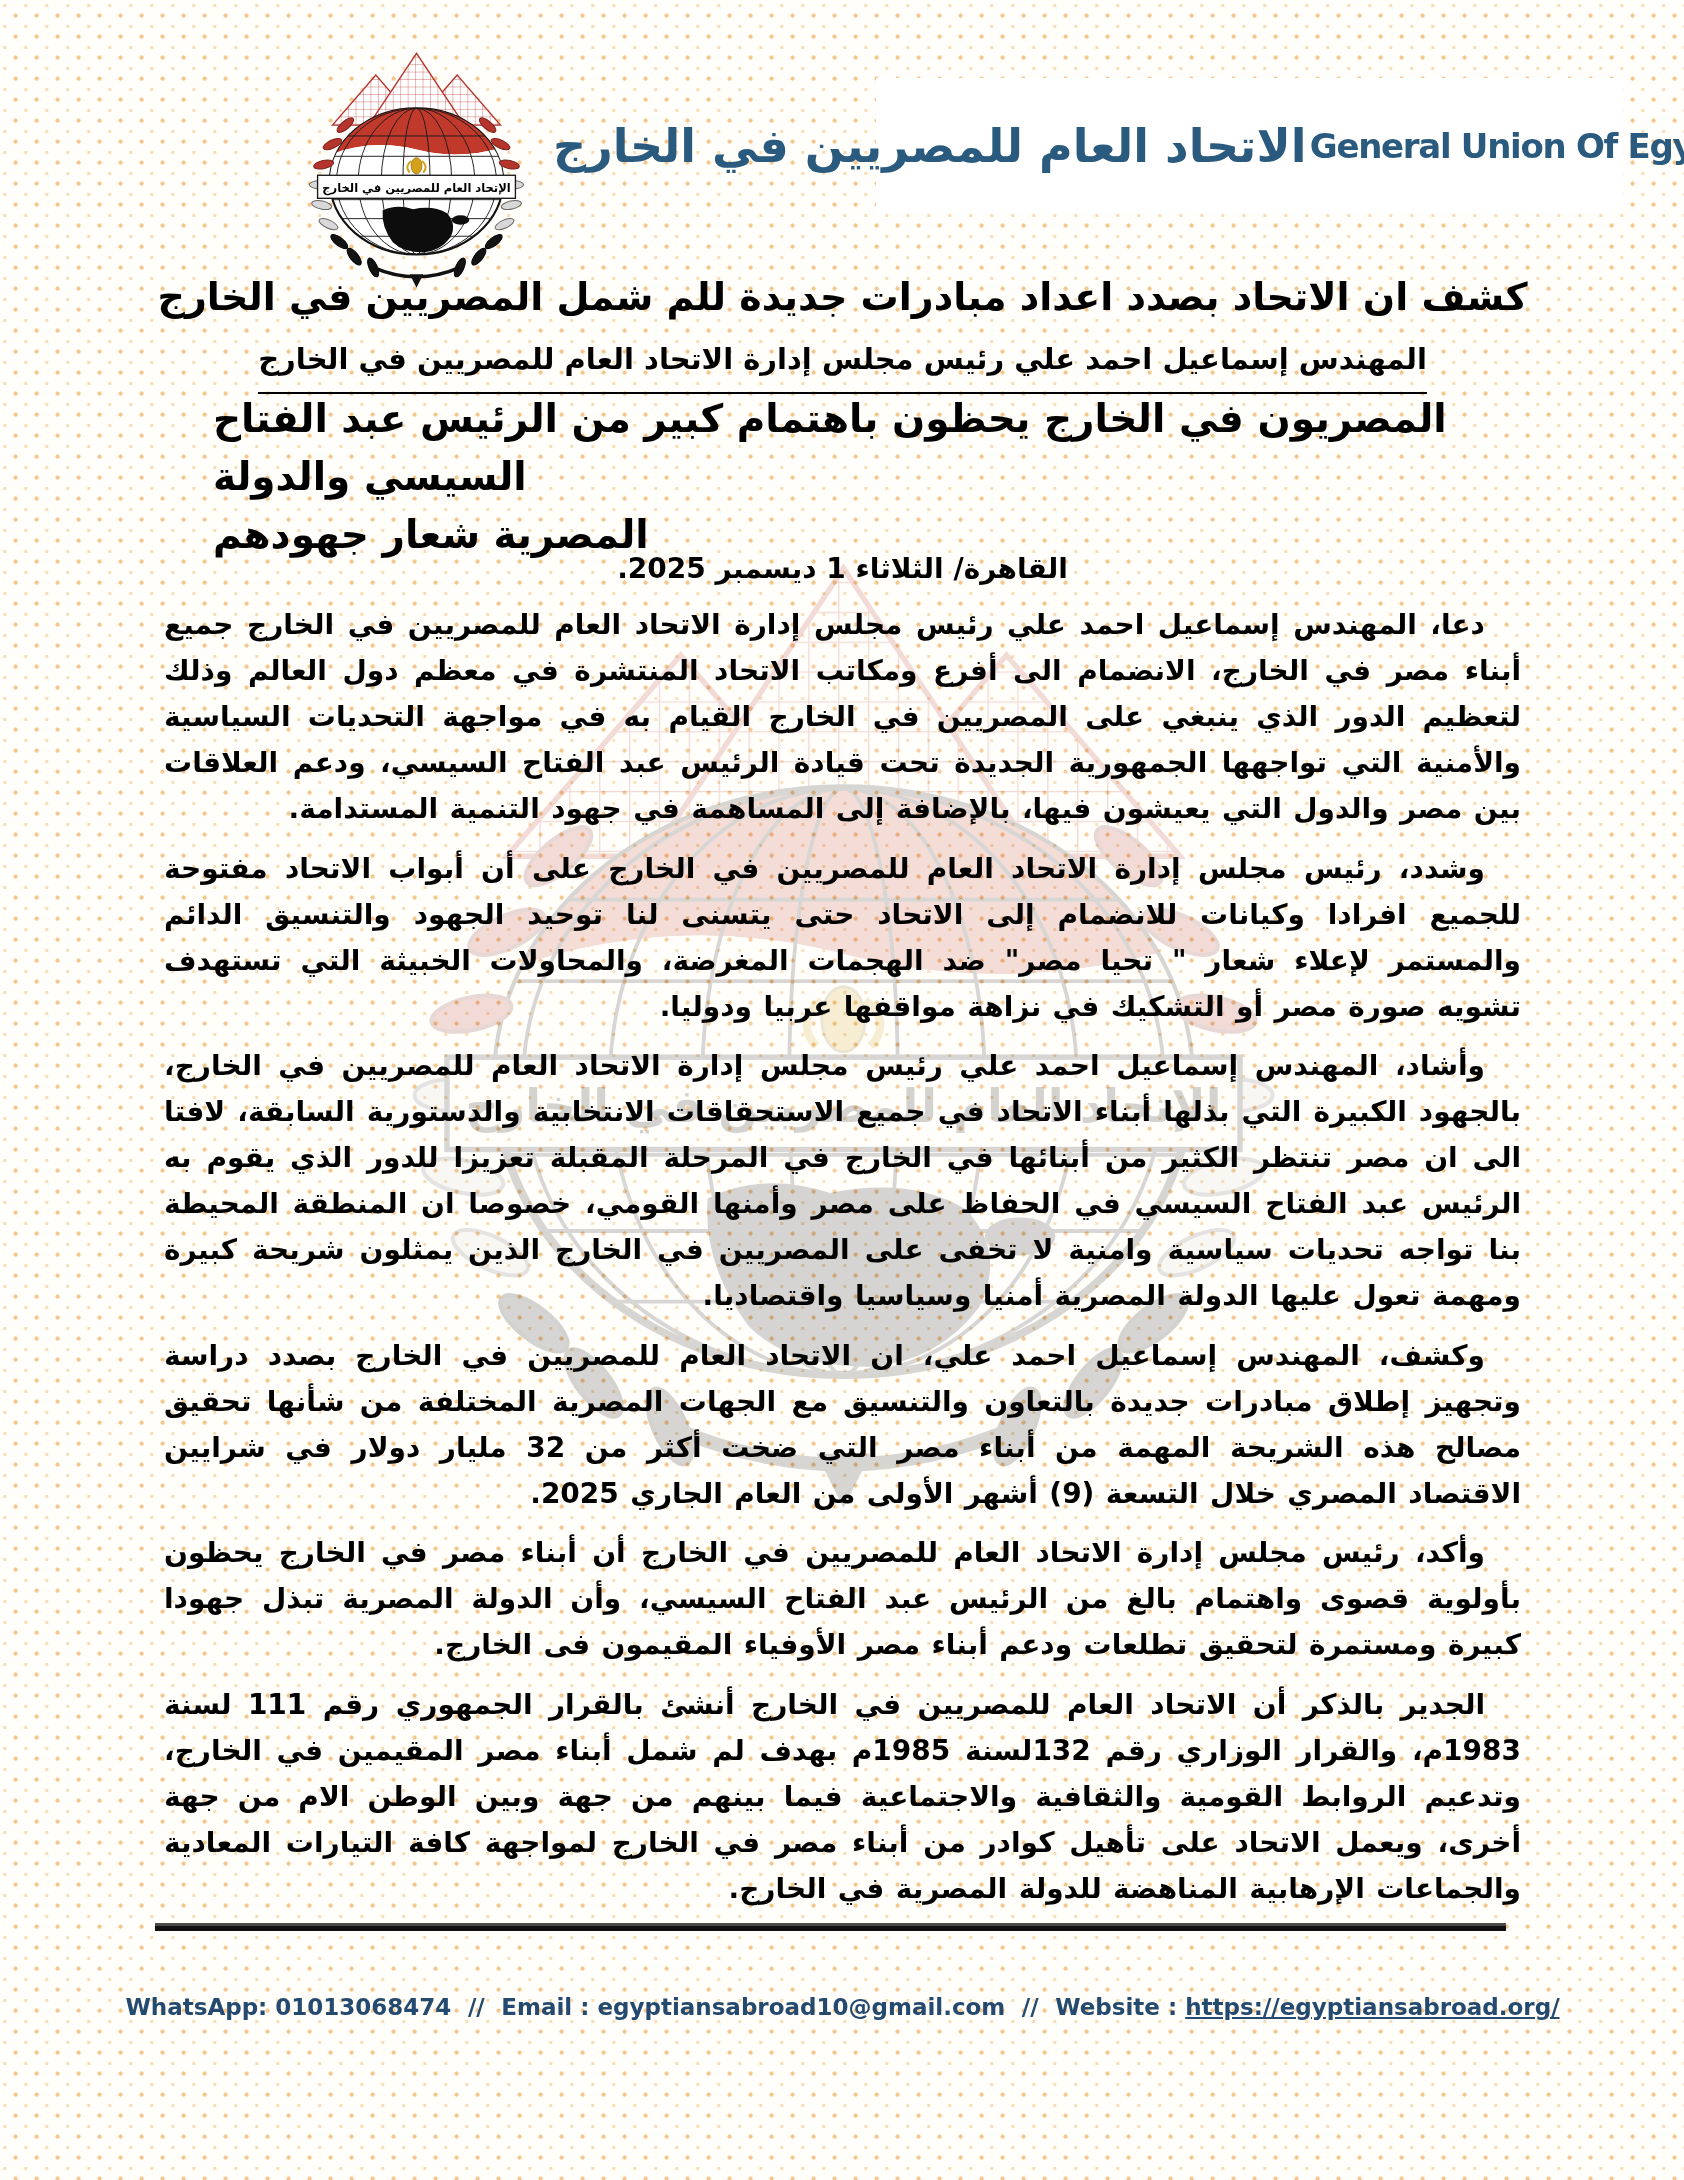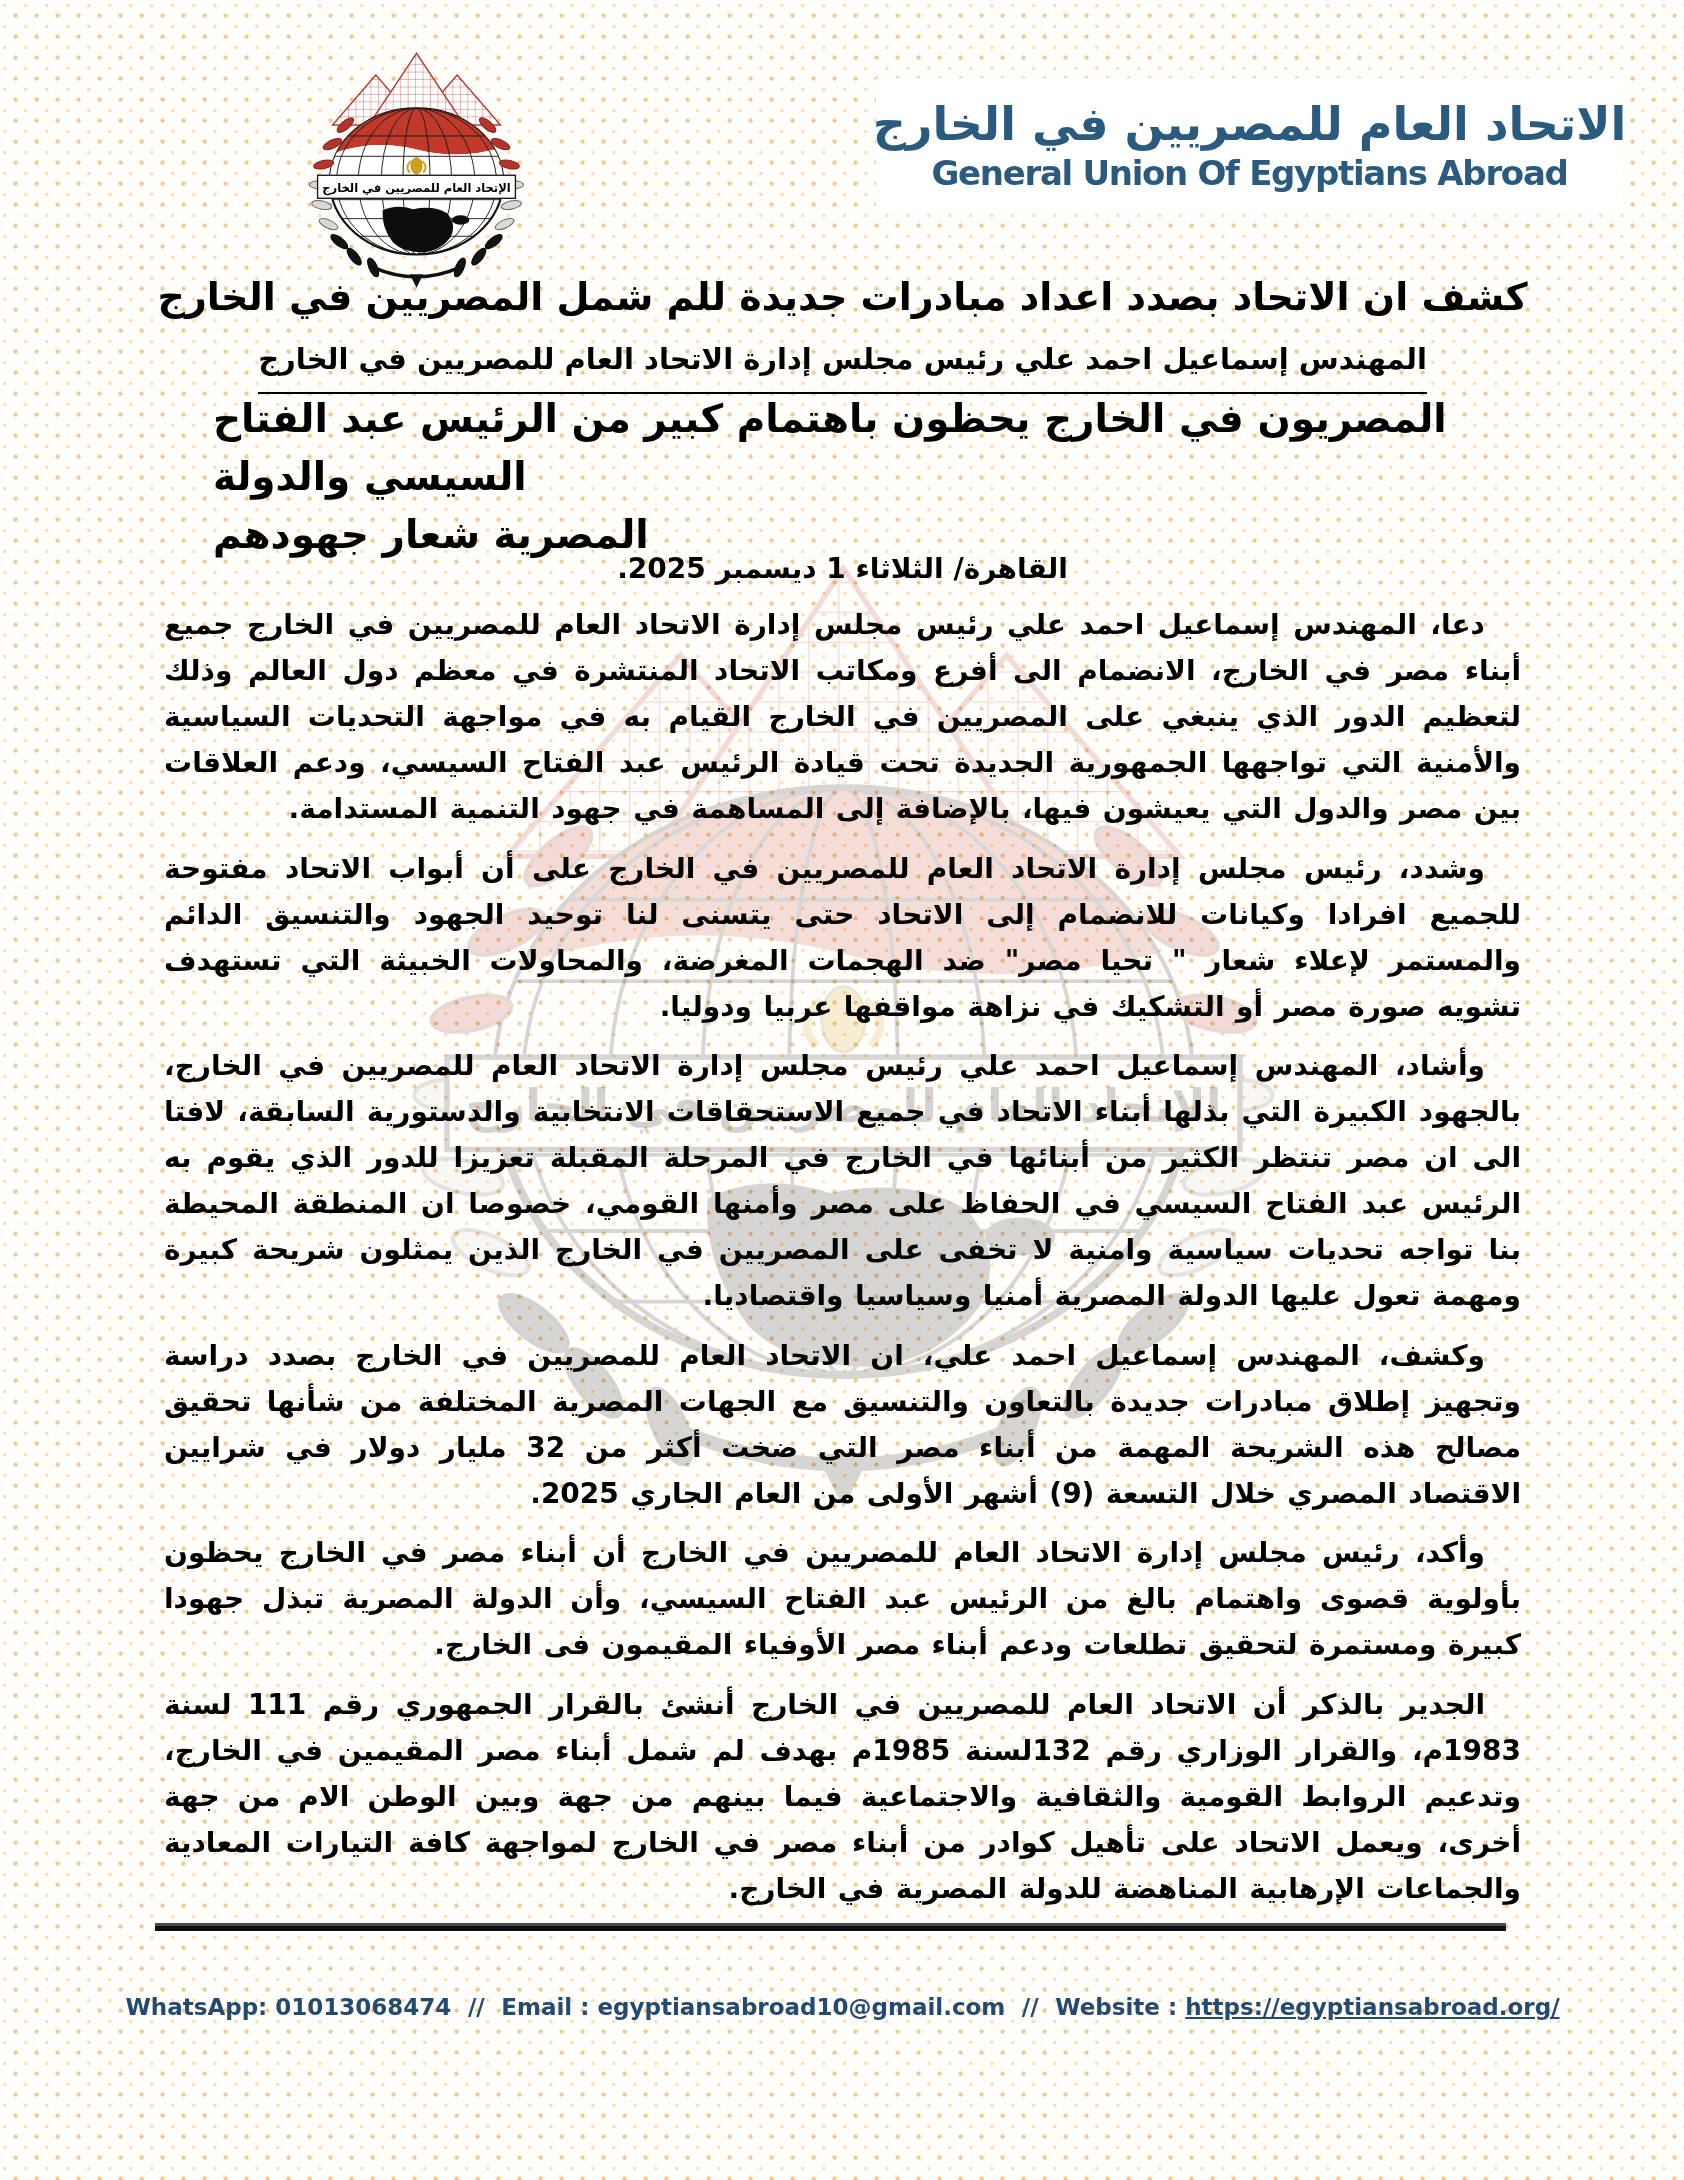--- a/index.html
+++ b/index.html
@@ -17,21 +17,21 @@
     background-position:5.1px 5.1px,15.3px 16px;
     font-family:"DejaVu Sans", sans-serif;
     color:#000;
   }
   
   .logo{position:absolute;left:281px;top:44px;width:271px;height:249px;}
   .logo svg{width:100%;height:100%;}
   .title-box{
     position:absolute;left:876px;top:78px;width:747px;height:136px;
     background:#ffffff;
-    display:flex;flex-direction:column;align-items:center;justify-content:center;
+    display:flex;flex-direction:row;align-items:center;justify-content:center;
     gap:3.4px;
   }
   .ar-title{
     direction:rtl;
     font-size:46px;font-weight:900;color:#2a5a7e;line-height:51px;white-space:nowrap;
   }
   .en-title{
     font-size:34px;font-weight:bold;color:#2a5a7e;letter-spacing:-1.3px;white-space:nowrap;
   }
   

